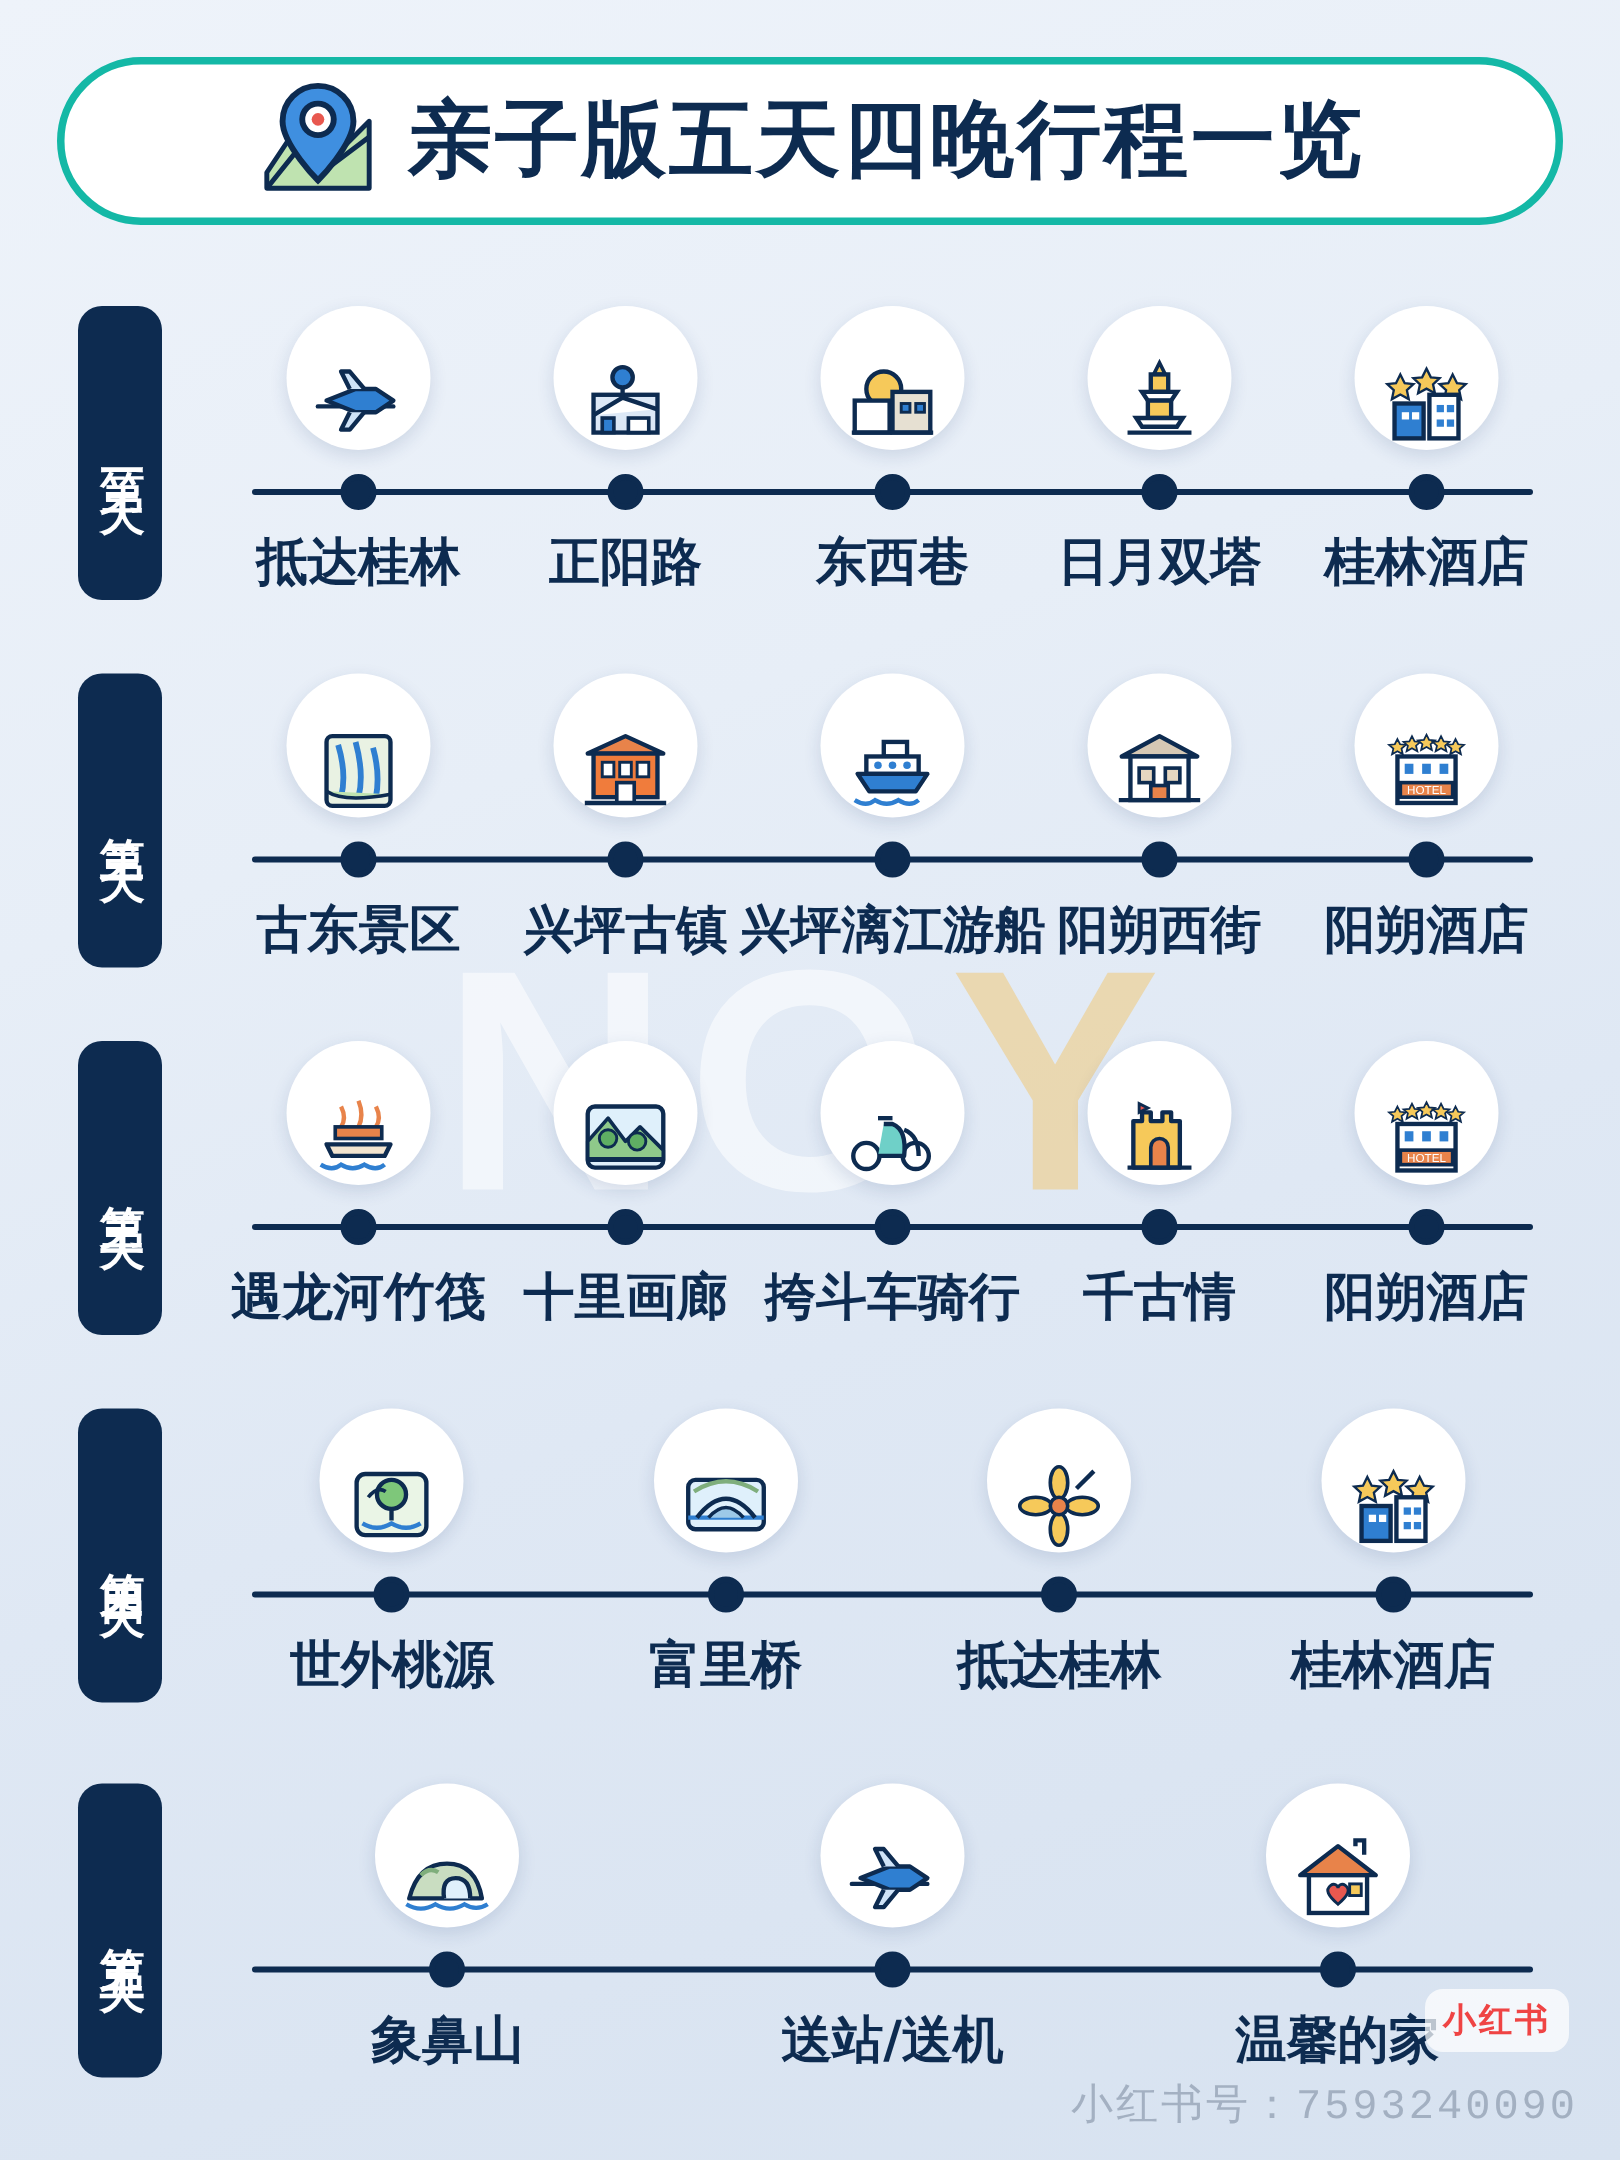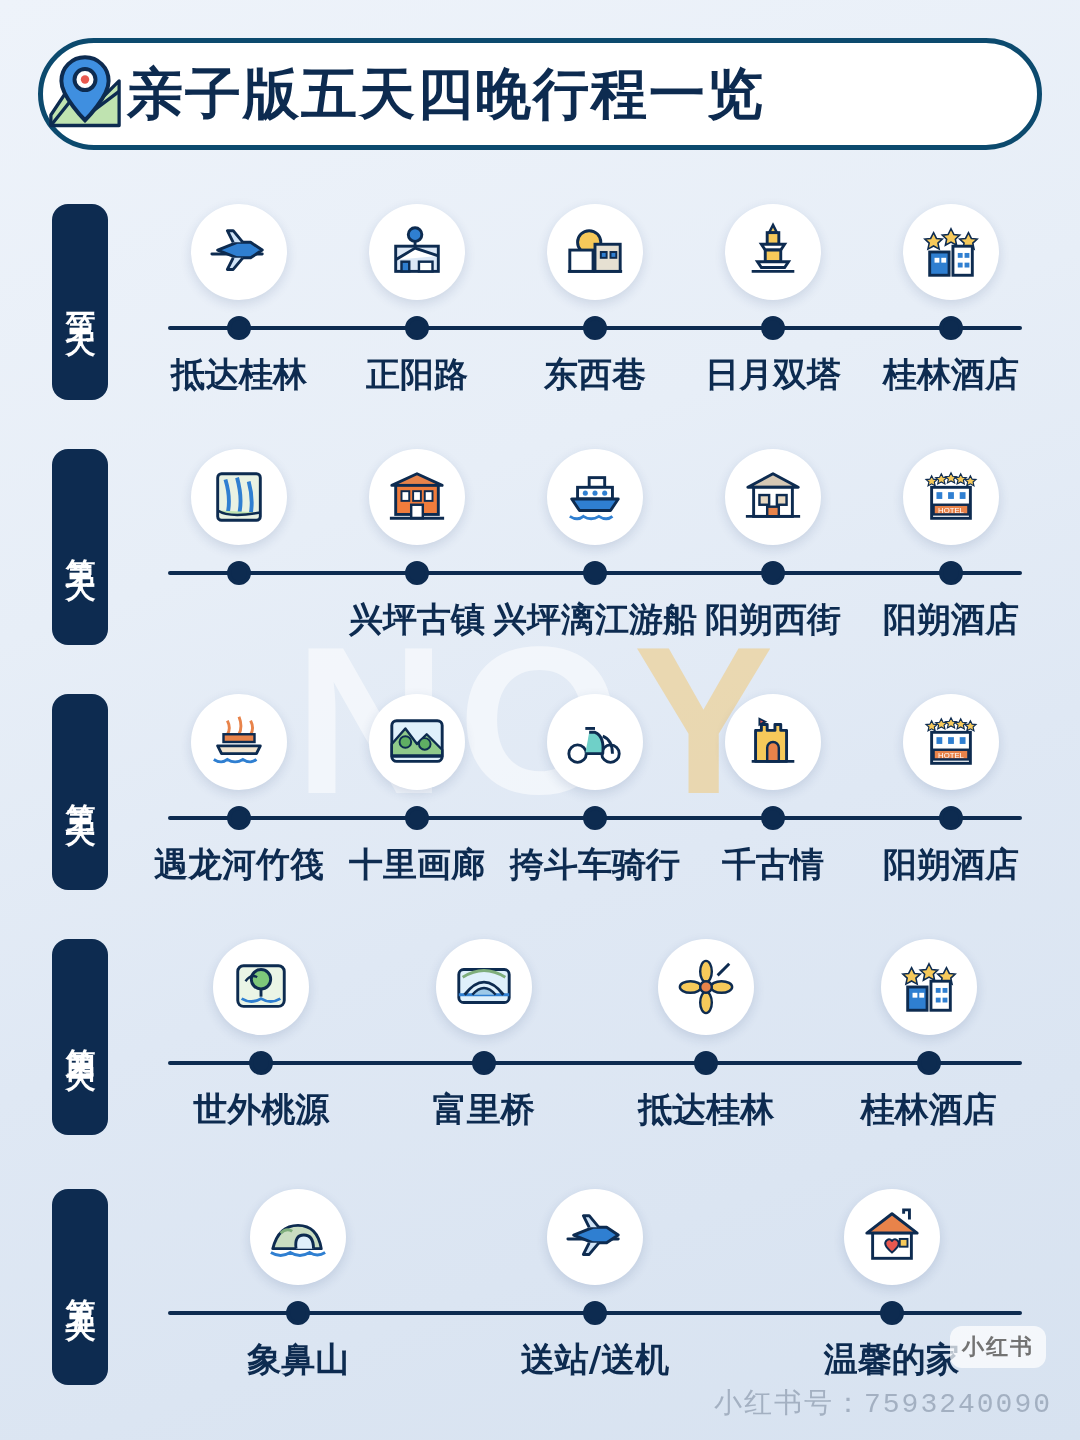--- a/index.html
+++ b/index.html
@@ -17,22 +17,22 @@
     letter-spacing:12px;pointer-events:none;user-select:none;
     font-family:"Liberation Sans",sans-serif;
   }
   .watermark .y{color:rgba(240,200,120,.55);}
 
   .page{position:relative;width:1080px;height:1440px;}
 
   
   .header{
     position:absolute;left:38px;top:38px;width:1004px;height:112px;
-    background:#ffffff;border:5px solid #0c4a6e;border-radius:56px;
-    display:flex;align-items:center;
+    background:#ffffff;border:5px solid #14b8a6;border-radius:56px;
+    display:flex;align-items:center;justify-content:center;gap:18px;
     box-sizing:border-box;
   }
   .header .pin{width:84px;height:84px;flex:0 0 auto;}
   .header h1{
     margin:0;font-size:56px;line-height:1;font-weight:bold;color:#0d2b50;
     letter-spacing:2px;font-family:"DejaVu Sans","Liberation Sans",sans-serif;
   }
 
   
   .day-row{position:absolute;left:0;width:1080px;height:232px;}
@@ -49,37 +49,37 @@
 
   .track{position:absolute;left:150px;top:0;width:890px;height:232px;}
   .line{
     position:absolute;left:18px;right:18px;top:136px;height:4px;background:#0d2b50;border-radius:2px;
   }
   .stops{position:absolute;left:0;top:0;width:890px;height:232px;display:flex;}
   .stop{flex:1 1 0;position:relative;display:flex;flex-direction:column;align-items:center;}
   .bubble{
     width:96px;height:96px;border-radius:50%;background:#fff;
     box-shadow:0 4px 12px rgba(30,60,110,.14);
-    display:flex;align-items:center;justify-content:center;margin-top:14px;
+    display:flex;align-items:flex-end;justify-content:center;margin-top:14px;
   }
   .bubble svg{width:62px;height:62px;}
   .dot{
     position:absolute;top:126px;width:24px;height:24px;border-radius:50%;
     background:#0d2b50;border:4px solid #0d2b50;box-sizing:border-box;
   }
   .stop-label{
     position:absolute;top:162px;width:230px;text-align:center;
     font-size:34px;font-weight:bold;color:#0d2b50;white-space:nowrap;
     font-family:"DejaVu Sans","Liberation Sans",sans-serif;
   }
 
   
   .xhs-badge{
     position:absolute;right:34px;bottom:72px;
-    background:rgba(255,255,255,.72);color:#737373;border-radius:12px;
+    background:rgba(255,255,255,.72);color:#ef4444;border-radius:12px;
     padding:6px 12px;font-size:22px;font-weight:bold;letter-spacing:2px;
     font-family:"DejaVu Sans","Liberation Sans",sans-serif;
   }
   .xhs-id{
     position:absolute;right:28px;bottom:18px;
     font-size:28px;color:rgba(120,135,155,.55);letter-spacing:2px;
     font-family:Liberation Mono, monospace;
   }
 </style>
 </head>
@@ -199,20 +199,21 @@
           <div class="bubble">
             <svg viewBox="0 0 64 64">
                 <rect x="10" y="8" width="44" height="48" rx="4" fill="#e9f2e3" stroke="#0d2b50" stroke-width="3"></rect>
                 <path d="M18 14 q6 20 2 36" stroke="#2f7fd1" stroke-width="4" fill="none"></path>
                 <path d="M30 12 q6 22 2 38" stroke="#2f7fd1" stroke-width="4" fill="none"></path>
                 <path d="M42 16 q5 18 2 34" stroke="#2f7fd1" stroke-width="4" fill="none"></path>
                 <path d="M10 46 q12 8 44 2" fill="#bfe3b0" stroke="#0d2b50" stroke-width="2.5"></path>
               </svg>
           </div>
           <div class="dot"></div>
+          <div class="stop-label">古东景区</div>
         </div>
         <div class="stop">
           <div class="bubble">
             <svg viewBox="0 0 64 64">
                 <path d="M6 20 L32 8 L58 20 Z" fill="#e8834a" stroke="#0d2b50" stroke-width="3" stroke-linejoin="round"></path>
                 <rect x="10" y="20" width="44" height="30" fill="#f07c3c" stroke="#0d2b50" stroke-width="3"></rect>
                 <rect x="16" y="26" width="8" height="10" fill="#ffffff" stroke="#0d2b50" stroke-width="2"></rect>
                 <rect x="28" y="26" width="8" height="10" fill="#ffffff" stroke="#0d2b50" stroke-width="2"></rect>
                 <rect x="40" y="26" width="8" height="10" fill="#ffffff" stroke="#0d2b50" stroke-width="2"></rect>
                 <rect x="26" y="40" width="12" height="14" fill="#ffffff" stroke="#0d2b50" stroke-width="2.5"></rect>

